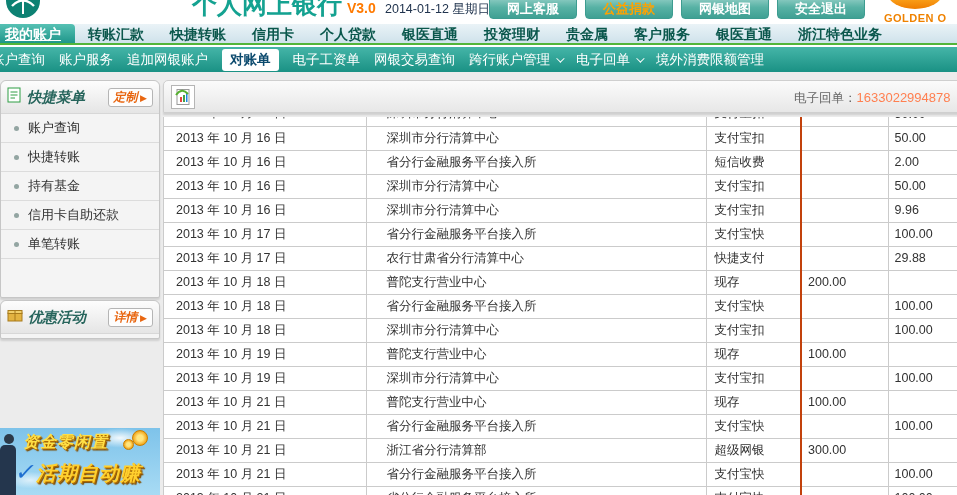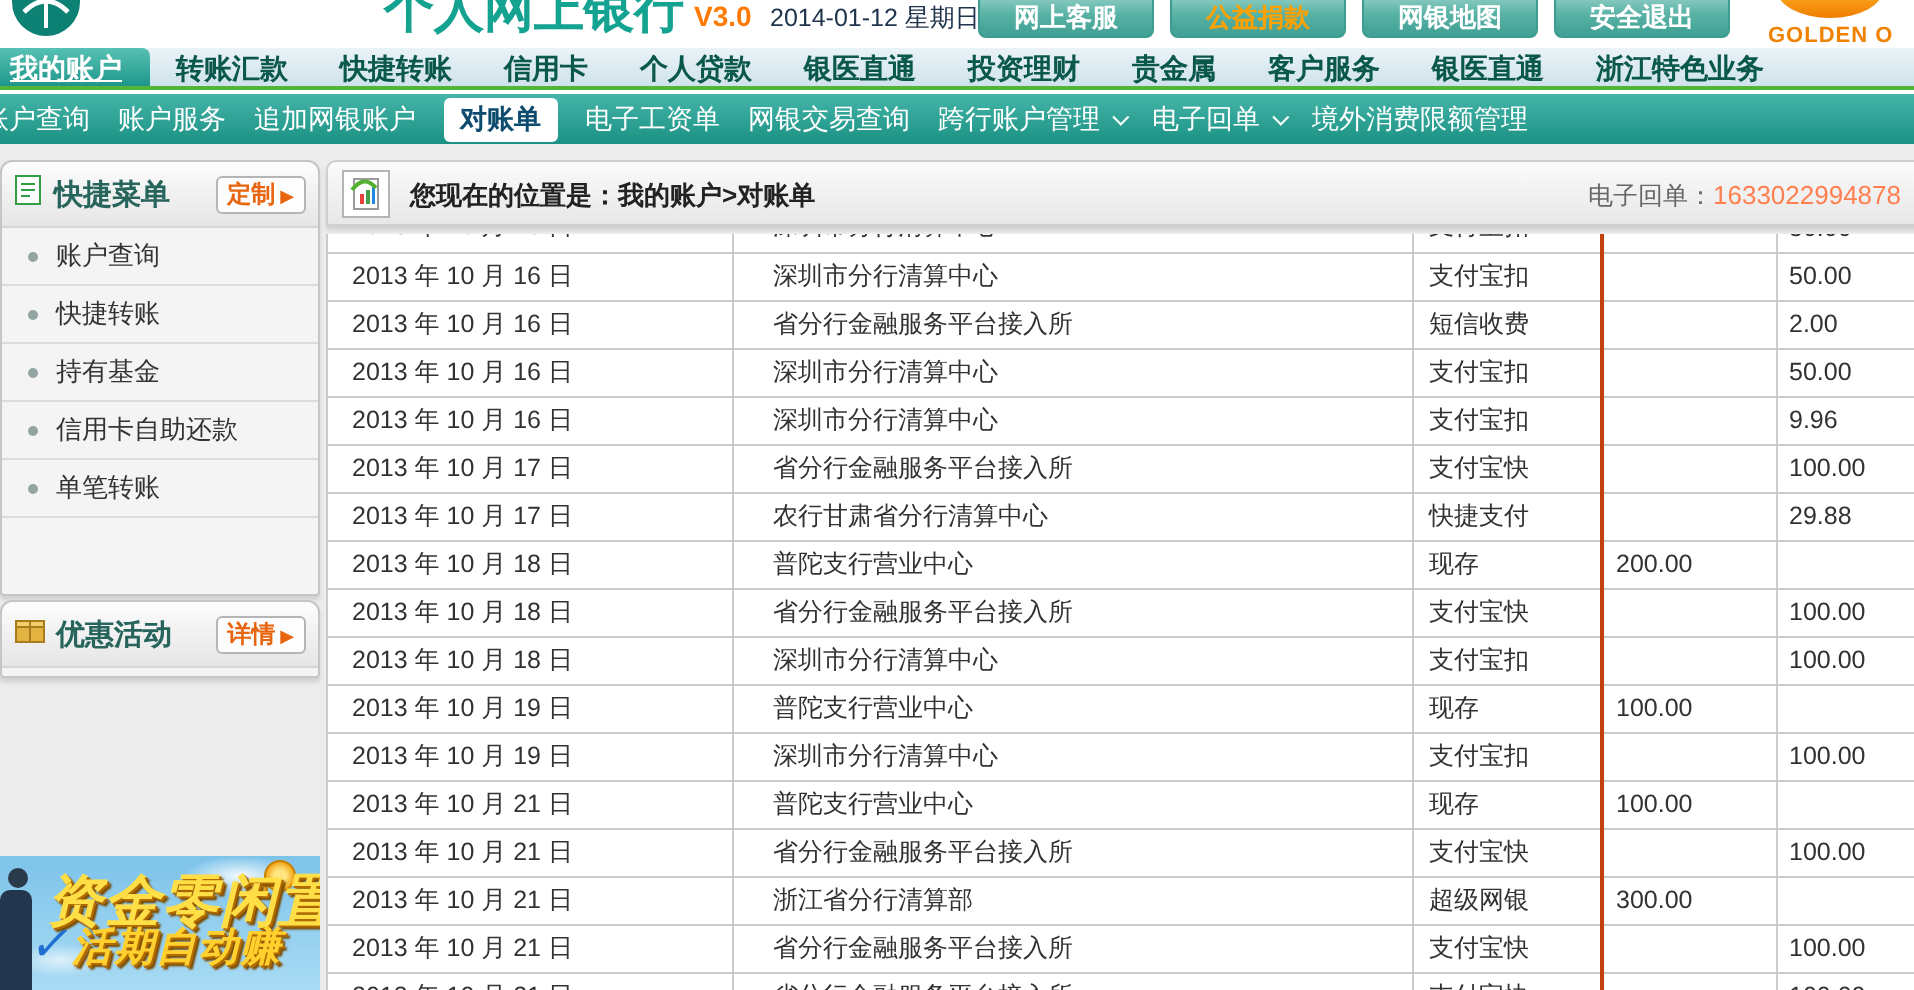--- a/index.html
+++ b/index.html
@@ -38,38 +38,38 @@
   .snav.active { background:#fff; color:#0c4a6e; font-weight:bold; border-radius:3px; padding:2px 8px; }
   .chev { width:6px; height:6px; border-right:1.5px solid #fff; border-bottom:1.5px solid #fff;
           transform:rotate(45deg) translateY(-2px); margin-left:6px; display:inline-block; }
 
   
   .content { position:absolute; top:72px; left:0; width:957px; height:423px; background:#ececec; }
 
   
   .panel { position:absolute; left:0; width:160px; background:#f4f4f4; border:1px solid #c6c6c6; border-radius:6px 6px 2px 2px; box-shadow:0 2px 2px rgba(0,0,0,.12); }
   .panel-hd { height:33px; background:linear-gradient(#fdfdfd,#e5e5e5); border-bottom:1px solid #d7d7d7;
-              border-radius:6px 6px 0 0; display:flex; align-items:center; padding:16px 6px; }
+              border-radius:6px 6px 0 0; display:flex; align-items:center; padding:16px 6px;font-style:italic; }
   .panel-title { flex:1; margin-left:5px; font-size:14.5px; font-weight:bold; color:#27655c; white-space:nowrap; }
   .mini-btn { height:19px; padding:0 5px; background:#fdfdfd; border:1px solid #b5b5b5; border-radius:3px;
               color:#e8650f; font-size:12px; font-weight:bold; line-height:17px; cursor:pointer; white-space:nowrap; }
   .mini-btn .arrow { font-size:9px; }
   #quick-panel { top:8px; height:218px; }
   .qm-item { height:29px; border-bottom:1px solid #dcdcdc; display:flex; align-items:center; padding-left:13px;
              font-size:13px; color:#333; cursor:pointer; }
   .bullet { width:5px; height:5px; border-radius:50%; background:#93a5a2; margin-right:9px; }
   #promo-panel { top:228px; height:39px; }
 
   
   .banner { position:absolute; left:0; top:356px; width:160px; height:67px; overflow:hidden; cursor:pointer;
             background:
               radial-gradient(ellipse 40px 14px at 120px 10px, rgba(255,255,255,.9), rgba(255,255,255,0) 70%),
               radial-gradient(ellipse 34px 12px at 30px 52px, rgba(255,255,255,.65), rgba(255,255,255,0) 70%),
               linear-gradient(#7ec3ea,#a8dbf4); }
-  .banner-l1 { position:absolute; left:23px; top:4px; font-size:28px; font-weight:bold; font-style:italic; color:#ffdf45;
+  .banner-l1 { position:absolute; left:23px; top:4px; font-size:16px; font-weight:bold; font-style:italic; color:#ffdf45;
                white-space:nowrap; text-shadow:1px 1px 0 #b06a00, 2px 2px 1px #7a4a00; letter-spacing:1px; }
   .banner-l2 { position:absolute; left:36px; top:32px; font-size:20px; font-weight:bold; font-style:italic; color:#ffd02e;
                white-space:nowrap; text-shadow:1px 1px 0 #b06a00, 2px 2px 1px #7a4a00; letter-spacing:1px; }
   .banner-check { position:absolute; left:16px; top:30px; font-size:24px; font-weight:bold; color:#1f6fd0; transform:skewX(-12deg); }
   .coin { position:absolute; border-radius:50%; background:radial-gradient(#ffe680 30%,#f2a71b 70%); border:1px solid #c97f00; }
   .coin1 { width:16px; height:16px; right:12px; top:2px; }
   .coin2 { width:11px; height:11px; right:26px; top:11px; }
   .person { position:absolute; left:0; top:6px; width:18px; height:61px; }
   .person .head { width:10px; height:10px; border-radius:50%; background:#2b3a4a; margin-left:4px; }
   .person .body { width:16px; height:50px; background:#24364d; border-radius:5px 5px 0 0; margin-top:1px; }
@@ -213,21 +213,20 @@
   <div class="crumb-bar">
     <div class="crumb-icon-box">
       <svg width="18" height="18" viewBox="0 0 18 18">
         <rect x="3" y="1.5" width="12" height="15" fill="#fff" stroke="#9a9a9a"></rect>
         <rect x="6" y="9" width="2" height="5" fill="#e8413c"></rect>
         <rect x="9" y="7" width="2" height="7" fill="#43a047"></rect>
         <rect x="12" y="5" width="1.5" height="9" fill="#1e88e5"></rect>
         <path d="M2 7 Q8 -1 14 6" stroke="#56b030" stroke-width="2" fill="none"></path>
       </svg>
     </div>
-    <div class="crumb-text"><span>您现在的位置是：</span><span>我的账户&gt;对账单</span></div>
     <div class="cust">
       <span class="cust-label">电子回单：</span><span class="cust-num">1633022994878</span>
     </div>
   </div>
 
   <div class="table-viewport">
     <table class="stmt">
         <tbody id="stmt-body">
           <tr>
             <td class="c-date">2013 年 10 月 16 日</td>

